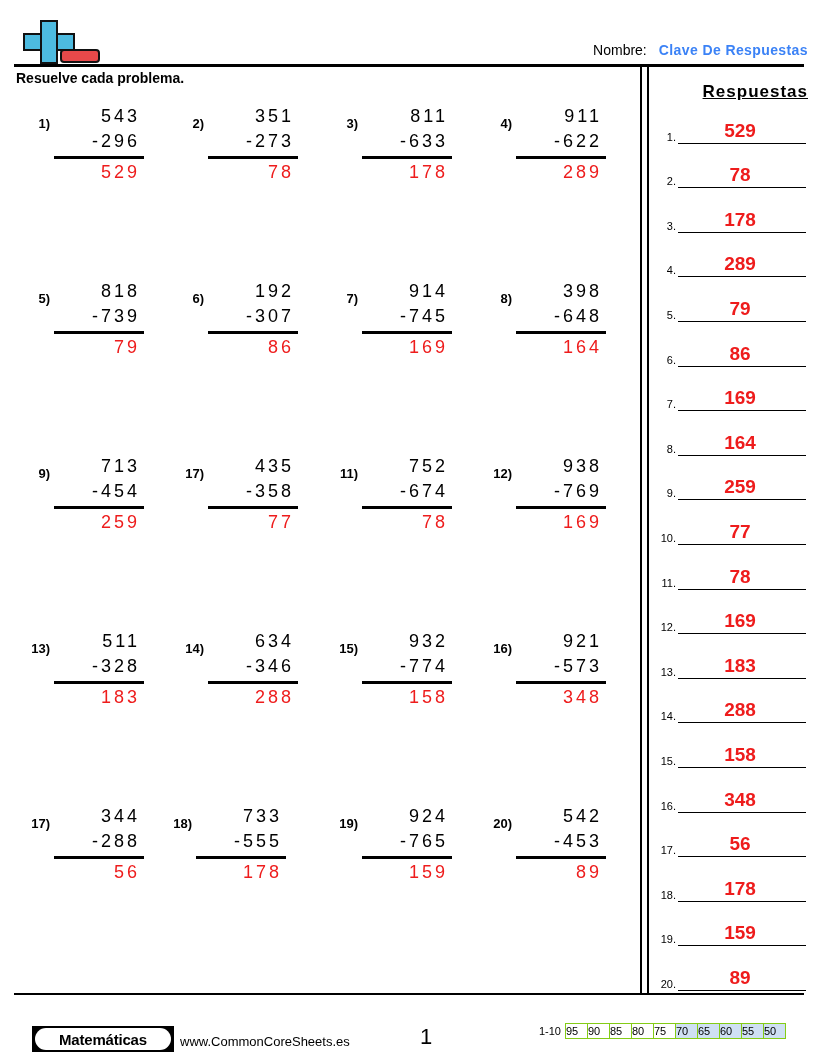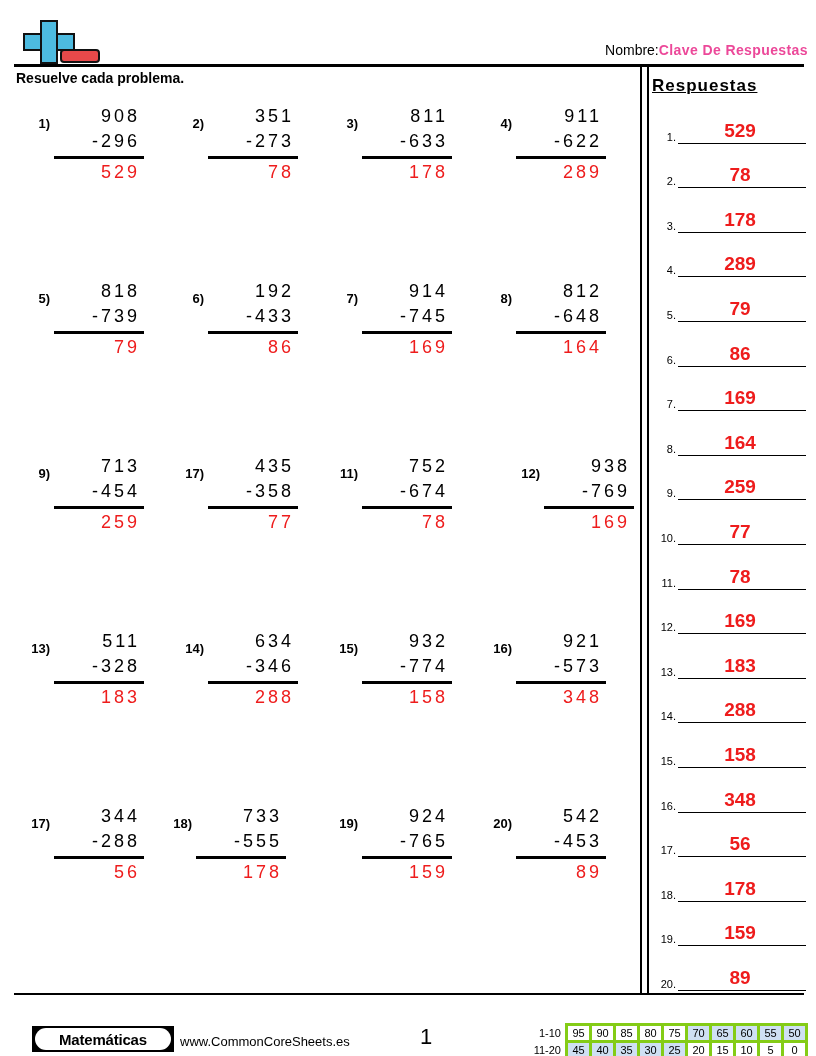--- a/index.html
+++ b/index.html
@@ -67,24 +67,24 @@
     line-height: 20px;
   }
   #name-block {
     position: absolute;
     right: 8px; top: 42px;
     font-size: 14px;
     white-space: nowrap;
   }
   #name-label { color: #000; }
   #name-value {
-    color: #ec4899;
+    color: #3b82f6;
     font-weight: bold;
     letter-spacing: 0.4px;
-    margin-left: 0;
+    margin-left: 12px;
   }
   #rule-top {
     position: absolute;
     left: 14px; top: 64px;
     width: 790px; height: 3px;
     background: #000;
   }
 
   
   #instruction {
@@ -161,23 +161,23 @@
   }
 
   
   #answers {
     position: absolute;
     left: 652px; top: 64px;
     width: 164px; height: 930px;
   }
   #answers-title {
     position: absolute;
-    left: 0; top: 12px;
+    left: 0; top: 18px;
     width: 156px;
-    text-align: left;
+    text-align: right;
     font-size: 17px;
     font-weight: bold;
     letter-spacing: 1px;
     text-decoration: underline;
   }
   #answers-list {
     position: absolute;
     left: 0; top: 40px;
     width: 164px;
   }
@@ -251,24 +251,24 @@
     left: 420px; top: 3px;
     font-size: 22px;
   }
   #score-table {
     position: absolute;
     left: 527px; top: 2px;
     border-collapse: collapse;
     font-size: 11px;
   }
   #score-table td {
-    border: 3px solid #84cc16;
+    border: 1px solid #84cc16;
     width: 21px;
     height: 14px;
-    text-align: center;
+    text-align: left;
     padding: 0;
   }
   #score-table td.rowlabel {
     border: none;
     width: 34px;
     text-align: right;
     padding-right: 4px;
   }
   #score-table td.shaded {
     background: #cfe0f3;
@@ -293,21 +293,21 @@
 <div id="instruction">Resuelve cada problema.</div>
 
 <div id="divider-a"></div>
 <div id="divider-b"></div>
 
 <div id="problems">
     <div class="prow">
       <div class="prob" style="left: 16px;">
         <div class="prob-num">1)</div>
         <div class="prob-body">
-          <div class="operand">908</div>
+          <div class="operand">543</div>
           <div class="operand">-296</div>
           <div class="prob-rule"></div>
           <div class="prob-answer">529</div>
         </div>
       </div>
       <div class="prob" style="left: 170px;">
         <div class="prob-num">2)</div>
         <div class="prob-body">
           <div class="operand">351</div>
           <div class="operand">-273</div>
@@ -341,38 +341,38 @@
           <div class="operand">818</div>
           <div class="operand">-739</div>
           <div class="prob-rule"></div>
           <div class="prob-answer">79</div>
         </div>
       </div>
       <div class="prob" style="left: 170px;">
         <div class="prob-num">6)</div>
         <div class="prob-body">
           <div class="operand">192</div>
-          <div class="operand">-433</div>
+          <div class="operand">-307</div>
           <div class="prob-rule"></div>
           <div class="prob-answer">86</div>
         </div>
       </div>
       <div class="prob" style="left: 324px;">
         <div class="prob-num">7)</div>
         <div class="prob-body">
           <div class="operand">914</div>
           <div class="operand">-745</div>
           <div class="prob-rule"></div>
           <div class="prob-answer">169</div>
         </div>
       </div>
       <div class="prob" style="left: 478px;">
         <div class="prob-num">8)</div>
         <div class="prob-body">
-          <div class="operand">812</div>
+          <div class="operand">398</div>
           <div class="operand">-648</div>
           <div class="prob-rule"></div>
           <div class="prob-answer">164</div>
         </div>
       </div>
     </div>
     <div class="prow">
       <div class="prob" style="left: 16px;">
         <div class="prob-num">9)</div>
         <div class="prob-body">
@@ -393,21 +393,21 @@
       </div>
       <div class="prob" style="left: 324px;">
         <div class="prob-num">11)</div>
         <div class="prob-body">
           <div class="operand">752</div>
           <div class="operand">-674</div>
           <div class="prob-rule"></div>
           <div class="prob-answer">78</div>
         </div>
       </div>
-      <div class="prob" style="left: 506px;">
+      <div class="prob" style="left: 478px;">
         <div class="prob-num">12)</div>
         <div class="prob-body">
           <div class="operand">938</div>
           <div class="operand">-769</div>
           <div class="prob-rule"></div>
           <div class="prob-answer">169</div>
         </div>
       </div>
     </div>
     <div class="prow">
@@ -609,28 +609,15 @@
           <td>90</td>
           <td>85</td>
           <td>80</td>
           <td>75</td>
           <td class="shaded">70</td>
           <td class="shaded">65</td>
           <td class="shaded">60</td>
           <td class="shaded">55</td>
           <td class="shaded">50</td>
         </tr>
-        <tr>
-          <td class="rowlabel">11-20</td>
-          <td class="shaded">45</td>
-          <td class="shaded">40</td>
-          <td class="shaded">35</td>
-          <td class="shaded">30</td>
-          <td class="shaded">25</td>
-          <td>20</td>
-          <td>15</td>
-          <td>10</td>
-          <td>5</td>
-          <td>0</td>
-        </tr>
       </tbody>
     </table>
 </div>
 
 </body></html>

